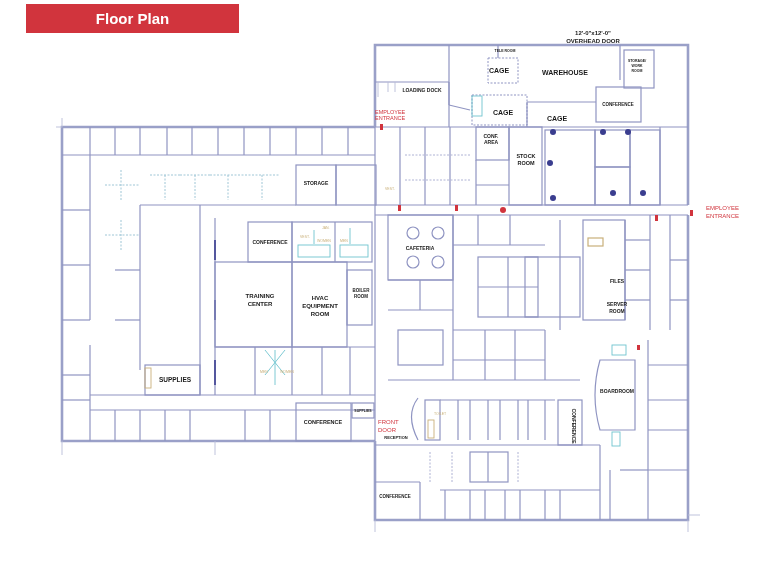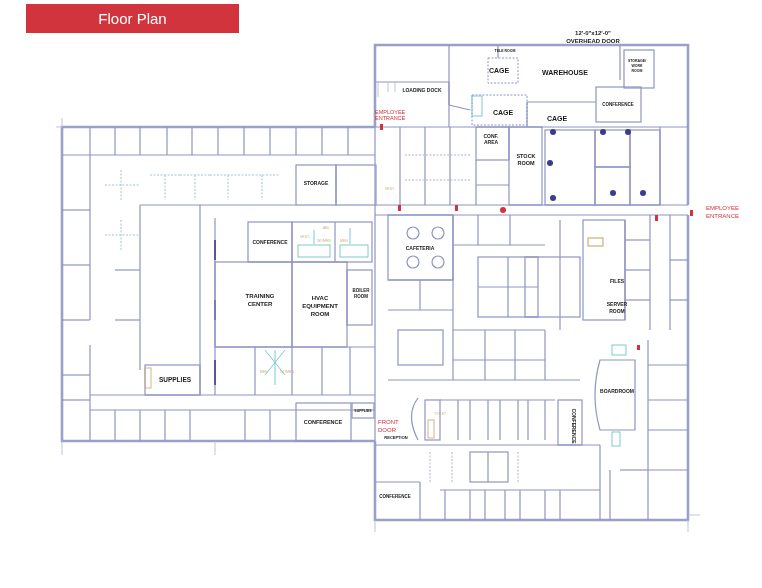--- a/index.html
+++ b/index.html
@@ -1,18 +1,18 @@
 <!DOCTYPE html>
 <html><head>
 <meta charset="utf-8">
 <style>
   html, body { margin:0; padding:0; background:#ffffff; }
   body { width:762px; height:588px; position:relative; overflow:hidden; font-family:"Liberation Sans", sans-serif; }
   .title-bar { position:absolute; left:26px; top:4px; width:213px; height:29px; background:#d1343d; display:flex; align-items:center; justify-content:center; }
-  .title-bar span { color:#ffffff; font-weight:normal; font-size:15px; font-family:"Liberation Sans", sans-serif; }
+  .title-bar span { color:#ffffff; font-weight:bold; font-size:15px; font-family:"Liberation Sans", sans-serif; }
   svg { position:absolute; left:0; top:0; }
   .w { stroke:#8f94c2; stroke-width:1.2; fill:none; }
   .wo { stroke:#9aa0c8; stroke-width:2.6; fill:none; }
   .wt { stroke:#b8bcd8; stroke-width:0.9; fill:none; }
   .dash { stroke:#9fc6d6; stroke-width:1; stroke-dasharray:2 1.5; fill:none; }
   .lbl { font-family:"Liberation Sans", sans-serif; font-weight:bold; fill:#1a1a1a; }
   .red { font-family:"Liberation Sans", sans-serif; fill:#d1343d; }
   .tan { font-family:"Liberation Sans", sans-serif; fill:#c9b07a; }
   .cyan { stroke:#6fc4cf; stroke-width:0.9; fill:none; }
   .dk { stroke:#3a3d8f; stroke-width:1.6; fill:none; }

